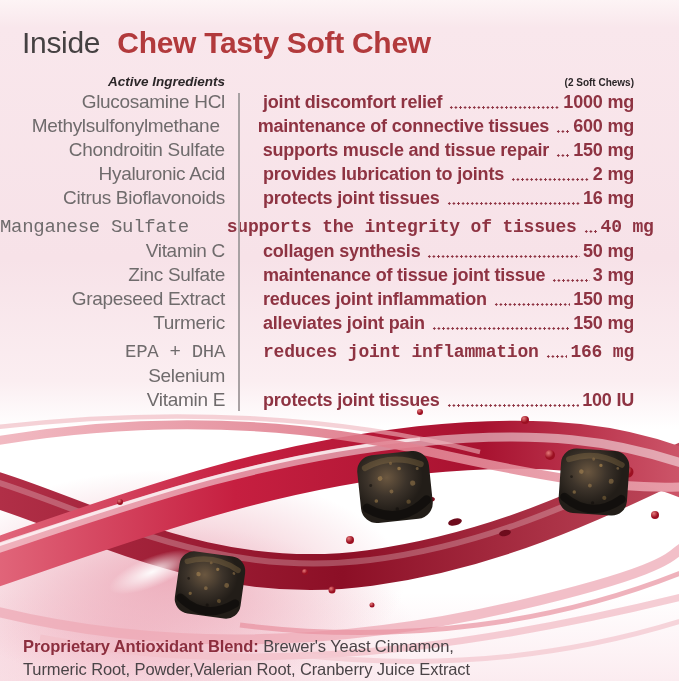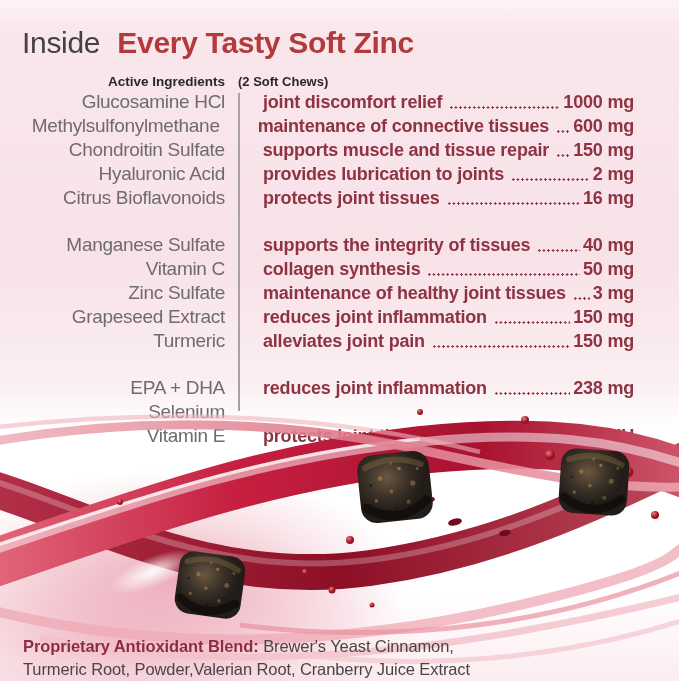--- a/index.html
+++ b/index.html
@@ -8,44 +8,44 @@
     position:relative;width:679px;height:681px;overflow:hidden;
     background:
       radial-gradient(ellipse 420px 160px at 18% 93%, rgba(238,170,186,.55), rgba(238,170,186,0) 70%),
       linear-gradient(180deg,#fdf4f5 0%,#f9e7ec 4%,#f7e2e8 38%,#fbeef1 56%,#ffffff 63%,#ffffff 87%,#fdf2f5 96%,#fbecf0 100%);
   }
   .title{position:absolute;left:22px;top:26px;font-size:30px;letter-spacing:-0.3px;white-space:nowrap;}
   .title .t-prefix{color:#454142;font-weight:400;}
   .title .t-main{color:#b23a3c;font-weight:700;margin-left:9px;}
   .table{position:absolute;left:0;top:74px;width:642px;}
   .thead{display:flex;align-items:baseline;margin-bottom:2px;}
-  .lhead{width:225px;padding-right:13px;text-align:right;font-size:13.5px;font-weight:700;color:#2b2628;}
-  .rhead{flex:1;padding-right:8px;font-size:13px;font-weight:700;color:#2b2628;}
+  .lhead{width:225px;padding-right:13px;text-align:right;font-size:13.5px;font-weight:700;color:#2b2628;font-style:italic;}
+  .rhead{flex:1;text-align:right;padding-right:8px;font-size:10px;font-weight:700;color:#2b2628;}
   .rows{position:relative;}
   .divider{position:absolute;left:238px;top:2px;width:1.5px;height:318px;background:#a8a1a3;}
   .row{display:flex;align-items:baseline;height:24px;gap:15px;}
-  .row:nth-child(7),.row:nth-child(12){margin-top:23px;}
+  .row:nth-child(7),.row:nth-child(12){margin-top:5px;font-family:Liberation Mono, monospace;}
   .cell-ing{width:225px;padding-right:13px;text-align:right;font-size:19px;letter-spacing:-0.3px;color:#6f6b6c;white-space:nowrap;}
   .cell-ben{flex:1;display:flex;align-items:baseline;padding-left:10px;padding-right:8px;color:#8e3342;font-weight:700;font-size:18px;letter-spacing:-0.2px;white-space:nowrap;}
   .dots{flex:1;min-width:14px;align-self:flex-end;height:3px;margin:0 3px 4px 7px;
     background-image:radial-gradient(circle,#8e3342 1.15px,rgba(0,0,0,0) 1.25px);
     background-size:4.6px 3px;background-repeat:repeat-x;background-position:left bottom;}
   .amount{font-weight:700;}
   .wave{position:absolute;left:0;top:400px;}
   .footer{position:absolute;left:23px;top:618px;width:478px;font-size:16.5px;line-height:1.42;color:#4a4447;letter-spacing:-0.1px;}
   .footer strong{color:#8c2e3e;font-weight:700;margin-top:25px;}
 </style>
 </head>
 <body>
 
 <div class="page">
 
   <div class="title">
     <span class="t-prefix">Inside</span>
-    <span class="t-main">Every Tasty Soft Zinc</span>
+    <span class="t-main">Chew Tasty Soft Chew</span>
   </div>
 
   <div class="table">
     <div class="thead">
       <div class="lhead">Active Ingredients</div>
       <div class="rhead">(2 Soft Chews)</div>
     </div>
     <div class="rows">
       <div class="divider"></div>
     <div class="row">
@@ -100,21 +100,21 @@
           <div class="cell-ing">Vitamin C</div>
           <div class="cell-ben">
             <span>collagen synthesis</span>
             <span class="dots"></span>
             <span class="amount">50 mg</span>
           </div>
         </div>
         <div class="row">
           <div class="cell-ing">Zinc Sulfate</div>
           <div class="cell-ben">
-            <span>maintenance of healthy joint tissues</span>
+            <span>maintenance of tissue joint tissue</span>
             <span class="dots"></span>
             <span class="amount">3 mg</span>
           </div>
         </div>
         <div class="row">
           <div class="cell-ing">Grapeseed Extract</div>
           <div class="cell-ben">
             <span>reduces joint inflammation</span>
             <span class="dots"></span>
             <span class="amount">150 mg</span>
@@ -126,21 +126,21 @@
             <span>alleviates joint pain</span>
             <span class="dots"></span>
             <span class="amount">150 mg</span>
           </div>
         </div>
         <div class="row">
           <div class="cell-ing">EPA + DHA</div>
           <div class="cell-ben">
             <span>reduces joint inflammation</span>
             <span class="dots"></span>
-            <span class="amount">238 mg</span>
+            <span class="amount">166 mg</span>
           </div>
         </div>
         <div class="row">
           <div class="cell-ing">Selenium</div>
         </div>
         <div class="row">
           <div class="cell-ing">Vitamin E</div>
           <div class="cell-ben">
             <span>protects joint tissues</span>
             <span class="dots"></span>

